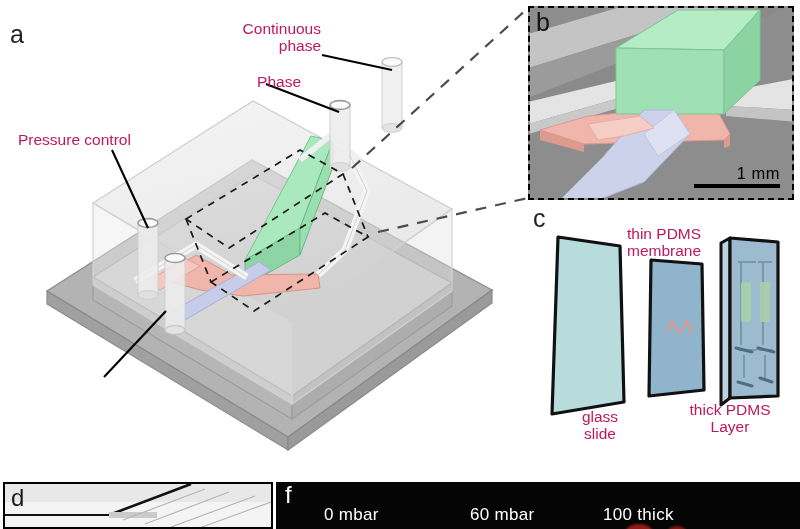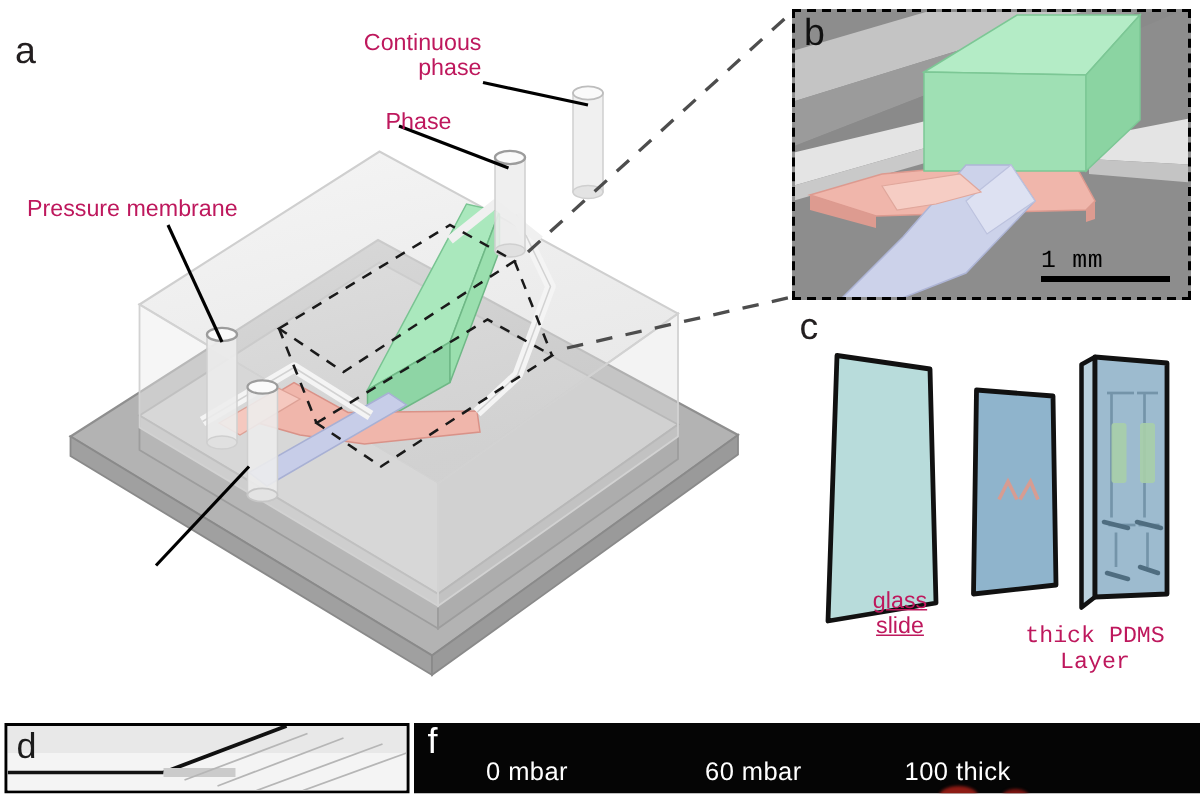--- a/index.html
+++ b/index.html
@@ -64,22 +64,21 @@
   #panel-b-letter {
     left: 6px; top: 2px;
     color: #111;
     z-index: 6;
   }
   #panel-b-svg { left: -2px; top: -2px; }
 
   .scalebar-wrap {
     right: 12px; bottom: 10px;
     z-index: 7;
-    text-align: left;
-    font-family: Liberation Mono, monospace;
+    text-align: right;
   }
   .scalebar-text {
     font-size: 16.5px;
     color: #000;
     letter-spacing: .5px;
     line-height: 1.05;
   }
   .scalebar-line {
     height: 4px;
     background: #000;
@@ -92,22 +91,22 @@
   .conn { stroke: #4d4d4d; stroke-width: 2.2; stroke-dasharray: 11 9; fill: none; }
 
   
   #panel-c {
     left: 520px; top: 200px; width: 280px; height: 270px;
   }
   #panel-c-letter { left: 13px; top: 6px; }
   #panel-c-svg { left: 0; top: 0; }
 
   #lbl-thin   { left: 107px; top: 25px; width: 130px; }
-  #lbl-glass  { left: 35px;  top: 192px; width: 90px; text-decoration: underline; }
-  #lbl-thick  { left: 140px; top: 216px; width: 140px; font-family: Liberation Mono, monospace; }
+  #lbl-glass  { left: 35px;  top: 208px; width: 90px; }
+  #lbl-thick  { left: 140px; top: 201px; width: 140px; }
 
   
   #panel-d {
     left: 3px; top: 482px; width: 270px; height: 47px;
     background: #ffffff;
     border: 2.5px solid #000;
     box-sizing: border-box;
     overflow: hidden;
   }
   #panel-d-letter {
@@ -230,21 +229,21 @@
 
       <path class="lead-line" d="M322,55 L392,70"></path>
       <path class="lead-line" d="M266,84 L339,112"></path>
       <path class="lead-line" d="M112,150 L148,228"></path>
       <path class="lead-line" d="M104,377 L166,311"></path>
     </svg>
 
     <div class="abs lbl right" id="lbl-continuous">Continuous
 phase</div>
     <div class="abs lbl right" id="lbl-outlet">Phase</div>
-    <div class="abs lbl" id="lbl-pressure">Pressure membrane</div>
+    <div class="abs lbl" id="lbl-pressure">Pressure control</div>
   </div>
 
   <svg class="abs" id="connector-svg">
     <path class="conn" d="M352,168 L528,8"></path>
     <path class="conn" d="M378,232 L528,198"></path>
   </svg>
 
   <div class="abs" id="panel-b">
     <svg id="panel-b-svg" class="abs" width="270" height="198">
 
@@ -316,20 +315,22 @@
         <rect x="240" y="82" width="10" height="40" rx="2" fill="#a9cfa9" opacity="0.9"></rect>
         <g stroke="#4f6d80" stroke-width="3" stroke-linecap="round" fill="none">
           <line x1="216" y1="148" x2="232" y2="152"></line>
           <line x1="238" y1="148" x2="254" y2="152"></line>
           <line x1="218" y1="182" x2="232" y2="186"></line>
           <line x1="240" y1="178" x2="252" y2="182"></line>
         </g>
       </g>
     </svg>
 
+    <div class="abs lbl" id="lbl-thin">thin PDMS
+membrane</div>
     <div class="abs lbl center" id="lbl-glass">glass
 slide</div>
     <div class="abs lbl center" id="lbl-thick">thick PDMS
 Layer</div>
   </div>
 
   <div class="abs" id="panel-d">
     <svg id="panel-d-svg" class="abs" width="266" height="43">
       <rect x="0" y="0" width="266" height="43" fill="#f2f2f2"></rect>
       <rect x="0" y="0" width="266" height="18" fill="#e8e8e8"></rect>

